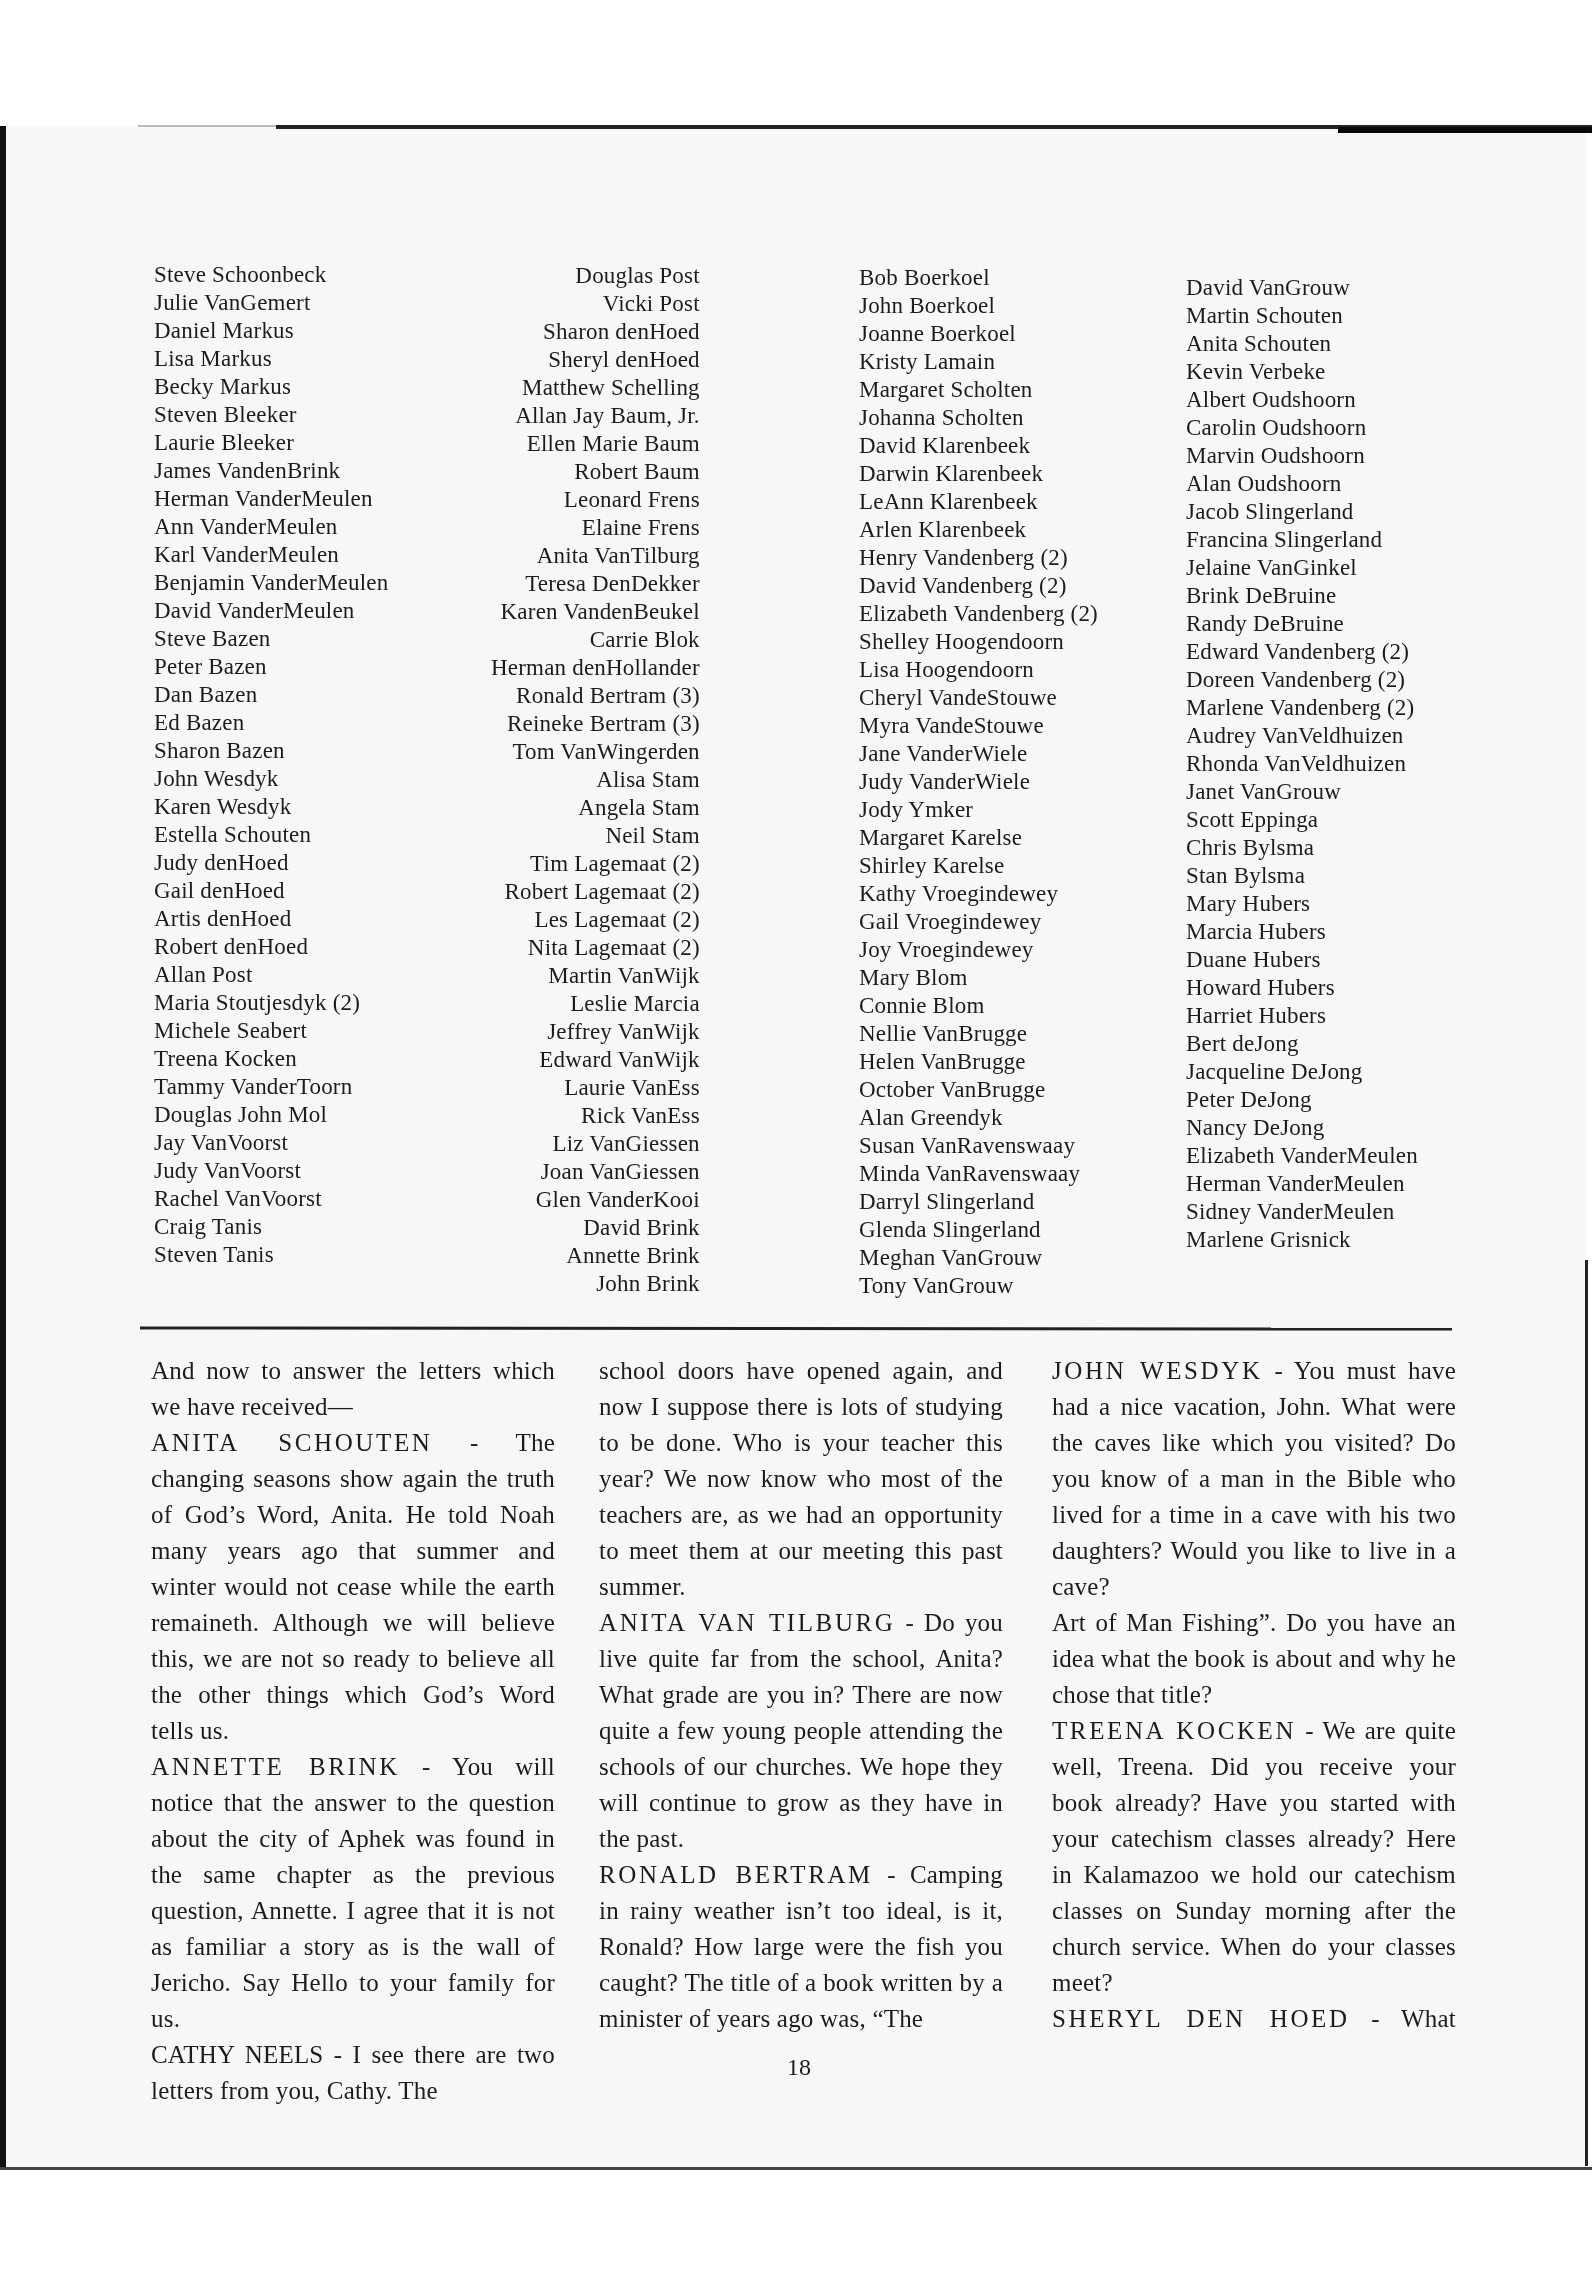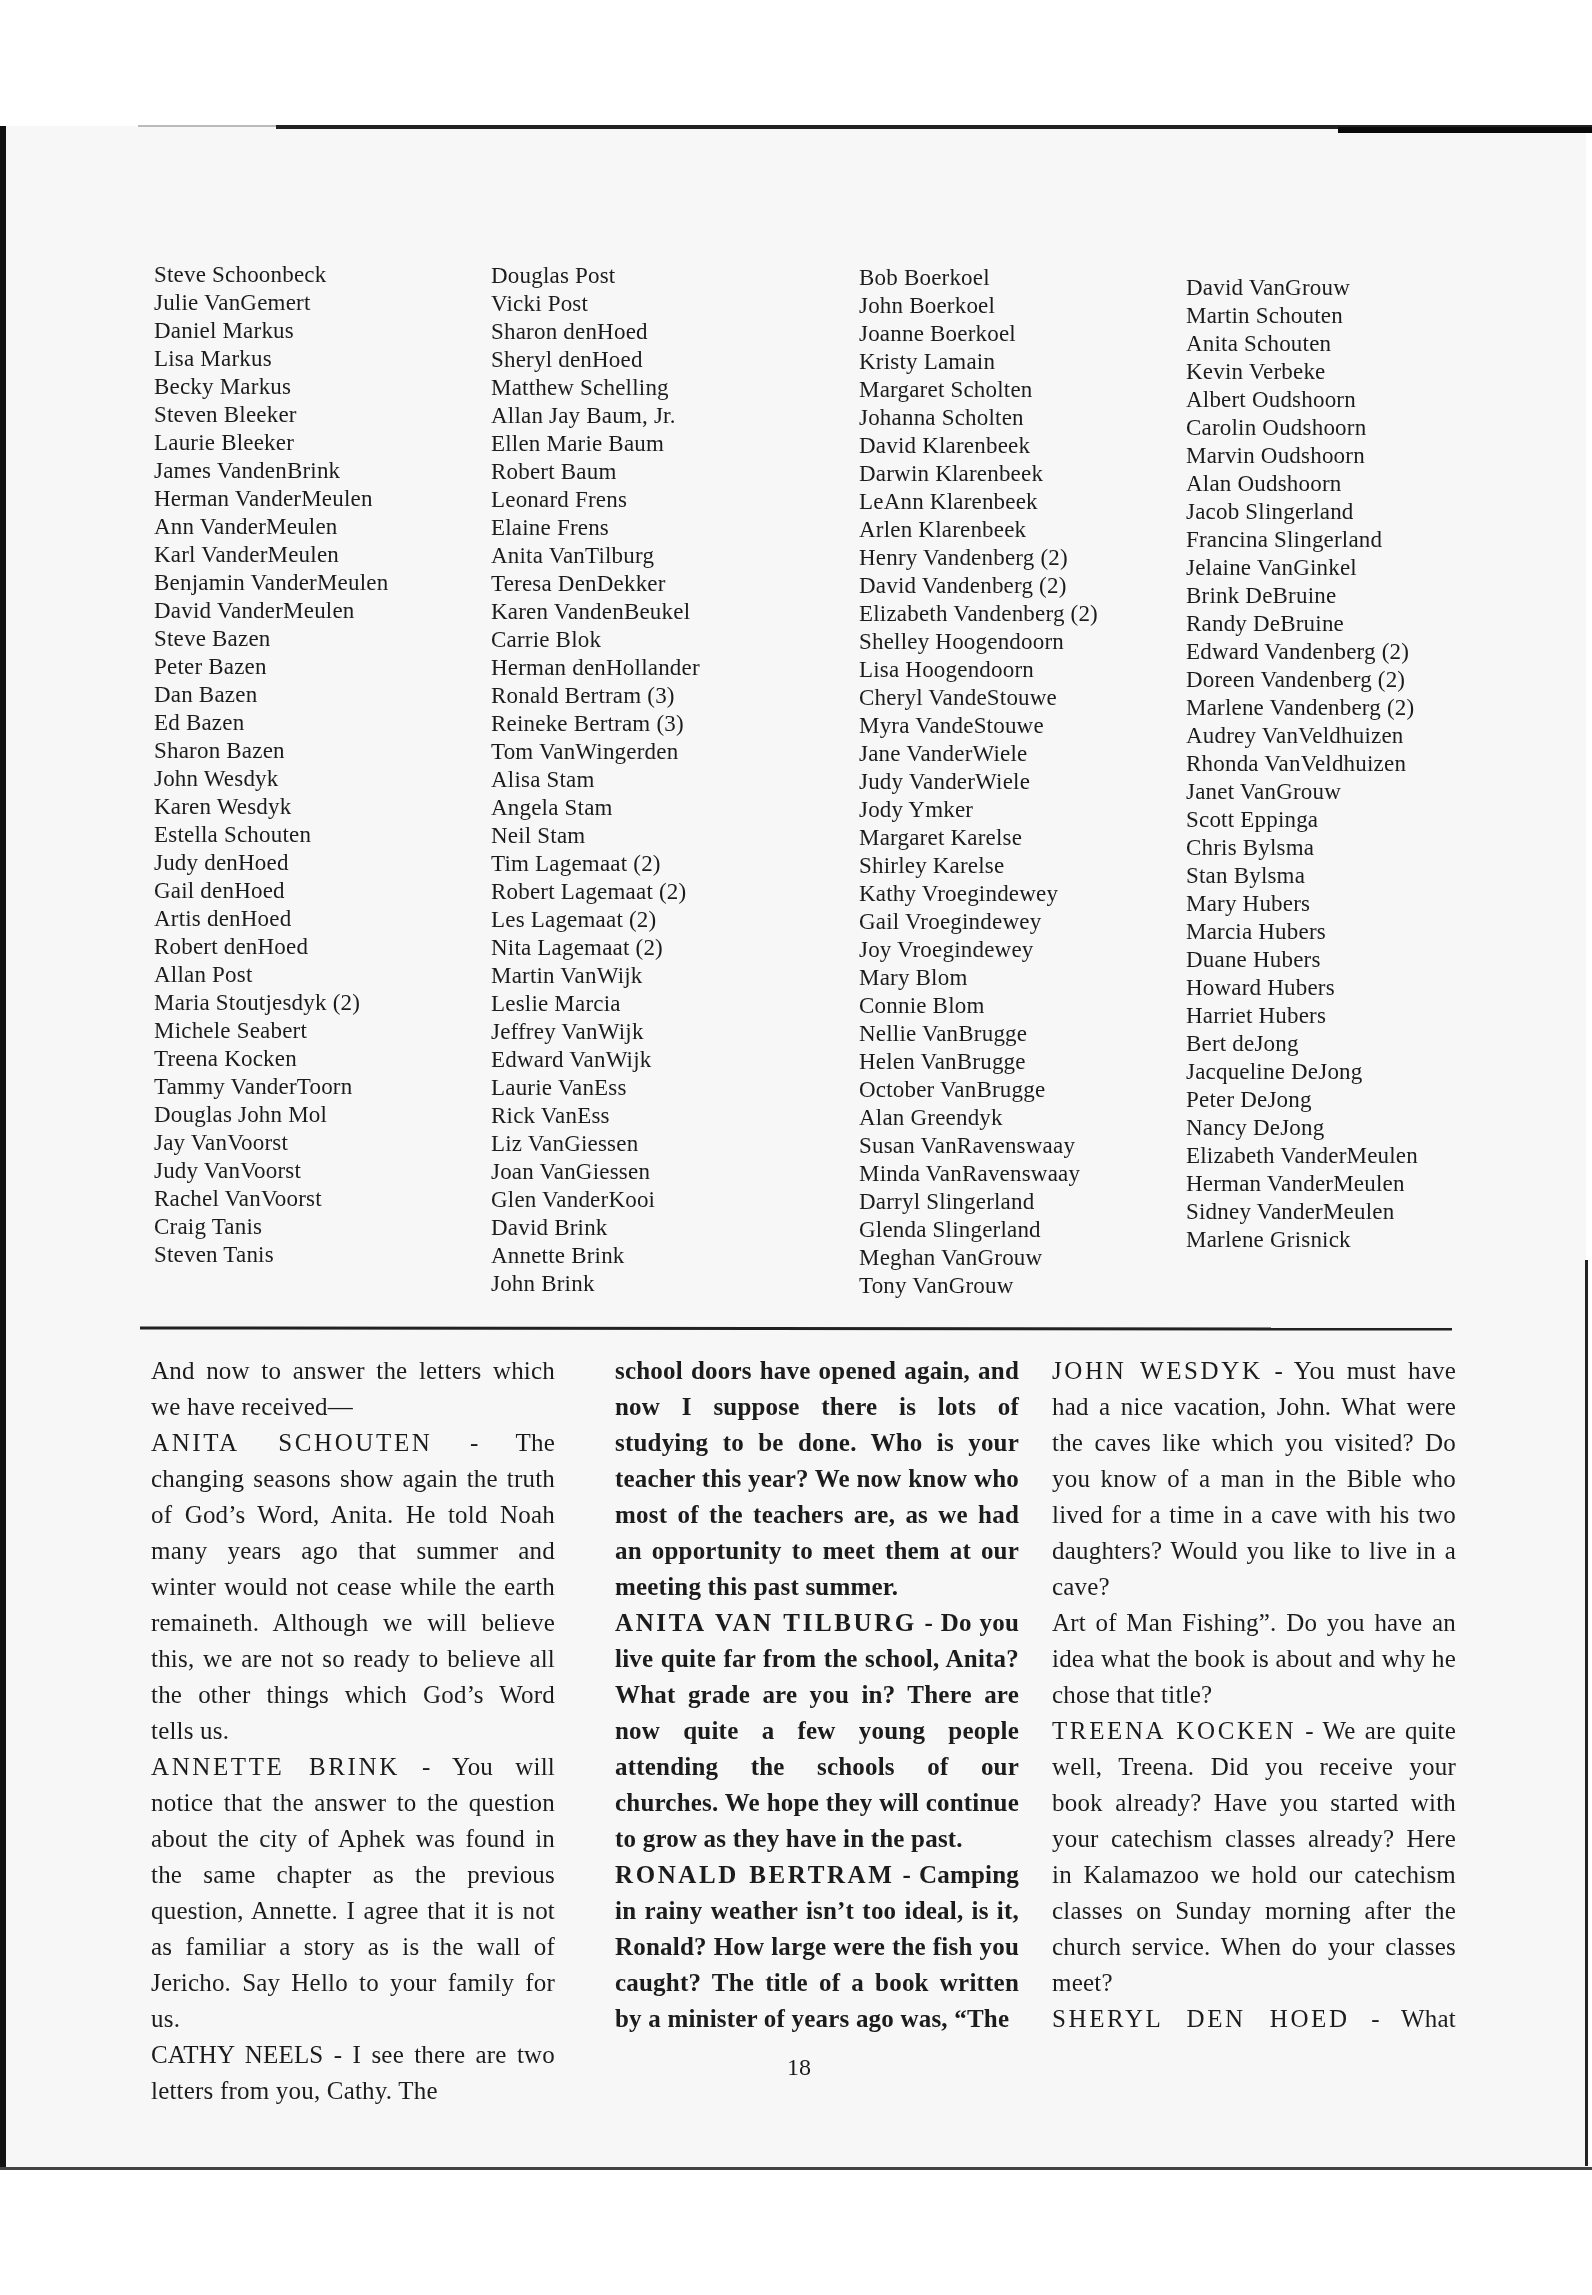--- a/index.html
+++ b/index.html
@@ -27,36 +27,36 @@
   .bottom-border {
     position: absolute; left: 0; top: 2167px; width: 1592px; height: 2.6px; background: #444;
   }
   .names-col {
     position: absolute; top: 259px;
     font-size: 23px; line-height: 28px;
     letter-spacing: 0.2px;
   }
   .names-col div { white-space: nowrap; }
   #col1 { left: 154px; top: 261px; }
-  #col2 { left: 491px; top: 262px; }
+  #col2 { left: 491px; top: 262px; text-align: right; }
   #col3 { left: 859px; top: 264px; }
   #col4 { left: 1186px; top: 266px; margin-top: 8px; }
   .rule {
     position: absolute; left: 140px; top: 1327px; width: 1312px; height: 2.6px; background: #222;
     transform: rotate(0.05deg);
   }
   .prose-col {
     position: absolute; top: 1353px; width: 404px;
     font-size: 25px; line-height: 36px;
     text-align: justify; letter-spacing: 0.2px;
   }
   .prose-col p { margin: 0; }
   .prose-col .name { letter-spacing: 2.6px; }
   #prose1 { left: 151px; }
-  #prose2 { left: 615px; font-weight: bold; }
+  #prose2 { left: 599px; }
   #prose3 { left: 1052px; }
   .page-number {
     position: absolute; left: 787px; top: 2054px; font-size: 24px;
   }
 </style>
 </head>
 <body>
 
 <div class="page"></div>
 <div class="left-edge"></div>

